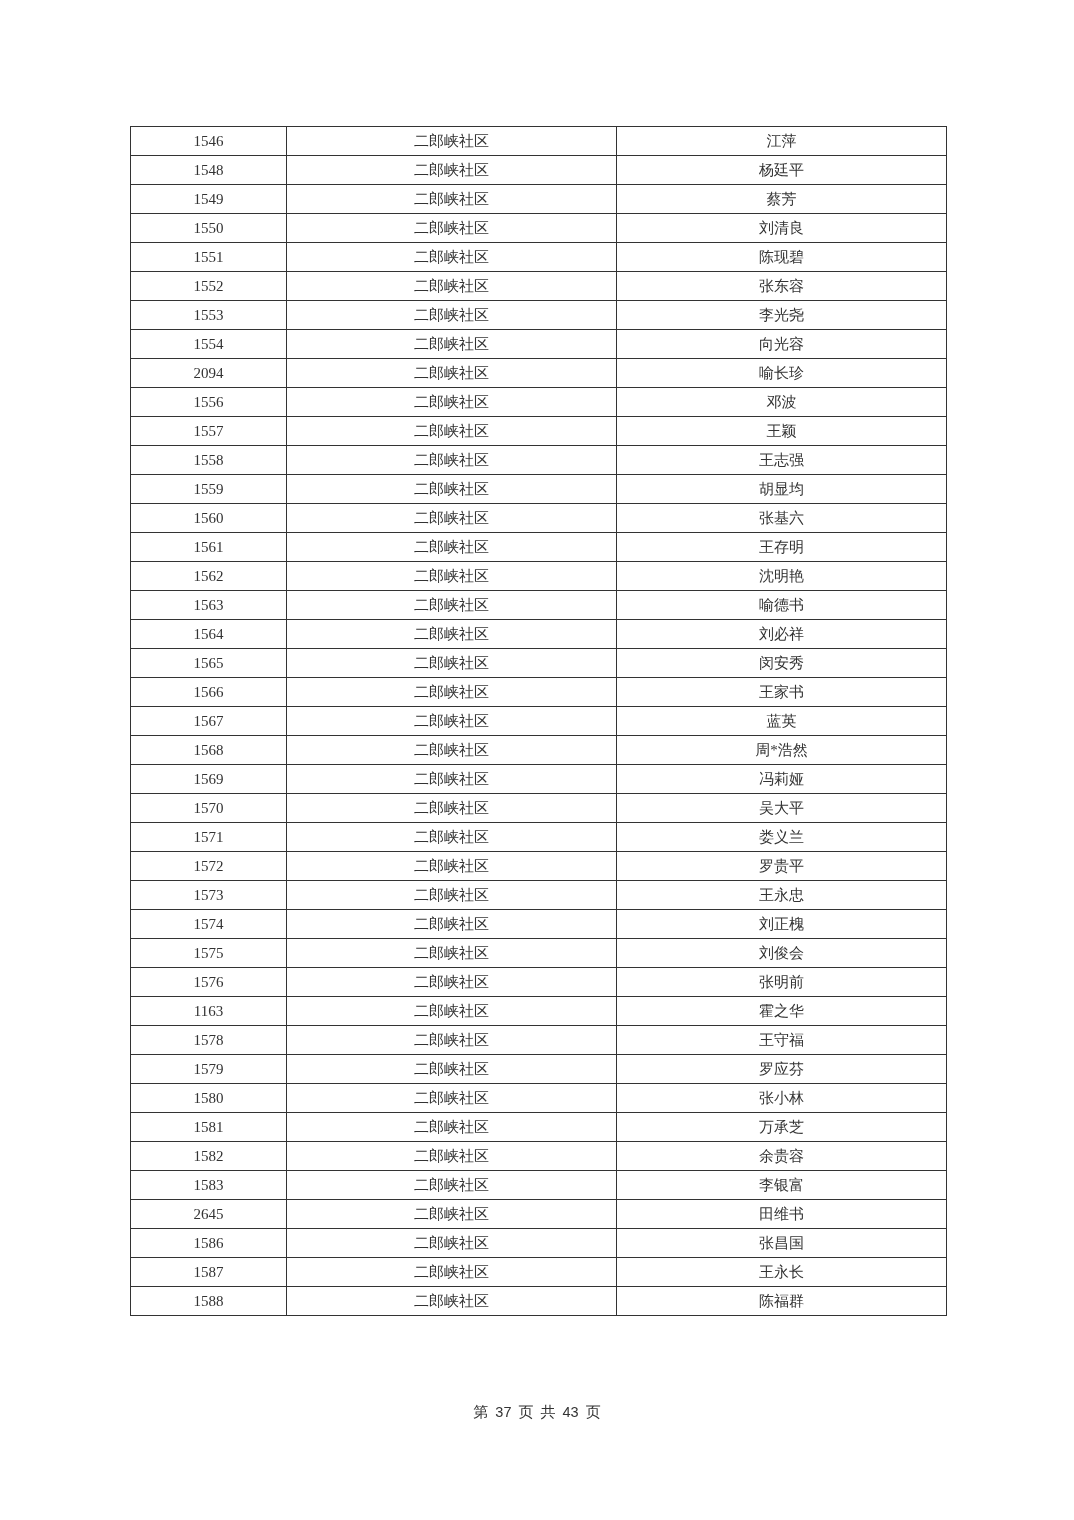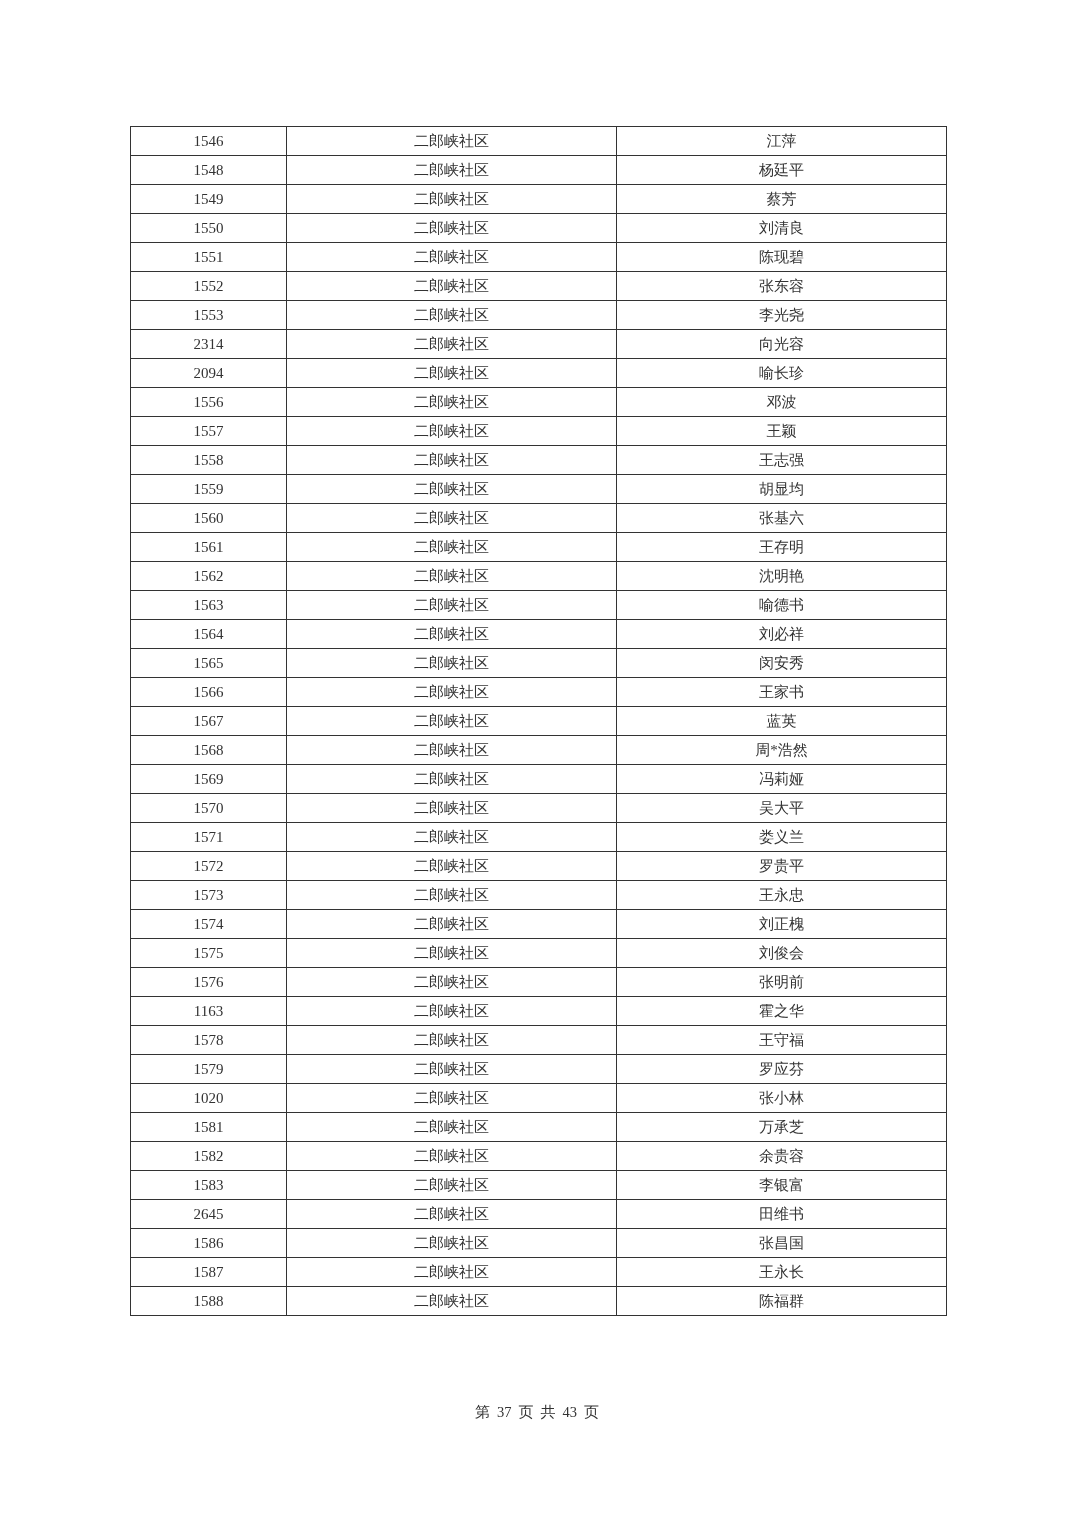--- a/index.html
+++ b/index.html
@@ -41,21 +41,21 @@
     left: 0;
     width: 100%;
     display: flex;
     justify-content: center;
     align-items: baseline;
     gap: 7px;
     font-size: 15px;
     color: #333333;
   }
   .footer .num {
-    font-family: Liberation Serif, serif;
+    font-family: Liberation Sans, sans-serif;
     font-size: 14.5px;
   }
 </style>
 </head>
 <body>
 
 <div class="page">
 
   <table class="roster">
     <colgroup>
@@ -93,21 +93,21 @@
     <td class="col-no">1552</td>
     <td class="col-community">二郎峡社区</td>
     <td class="col-name">张东容</td>
   </tr>
         <tr>
     <td class="col-no">1553</td>
     <td class="col-community">二郎峡社区</td>
     <td class="col-name">李光尧</td>
   </tr>
         <tr>
-    <td class="col-no">2314</td>
+    <td class="col-no">1554</td>
     <td class="col-community">二郎峡社区</td>
     <td class="col-name">向光容</td>
   </tr>
         <tr>
     <td class="col-no">2094</td>
     <td class="col-community">二郎峡社区</td>
     <td class="col-name">喻长珍</td>
   </tr>
         <tr>
     <td class="col-no">1556</td>
@@ -223,21 +223,21 @@
     <td class="col-no">1578</td>
     <td class="col-community">二郎峡社区</td>
     <td class="col-name">王守福</td>
   </tr>
         <tr>
     <td class="col-no">1579</td>
     <td class="col-community">二郎峡社区</td>
     <td class="col-name">罗应芬</td>
   </tr>
         <tr>
-    <td class="col-no">1020</td>
+    <td class="col-no">1580</td>
     <td class="col-community">二郎峡社区</td>
     <td class="col-name">张小林</td>
   </tr>
         <tr>
     <td class="col-no">1581</td>
     <td class="col-community">二郎峡社区</td>
     <td class="col-name">万承芝</td>
   </tr>
         <tr>
     <td class="col-no">1582</td>

